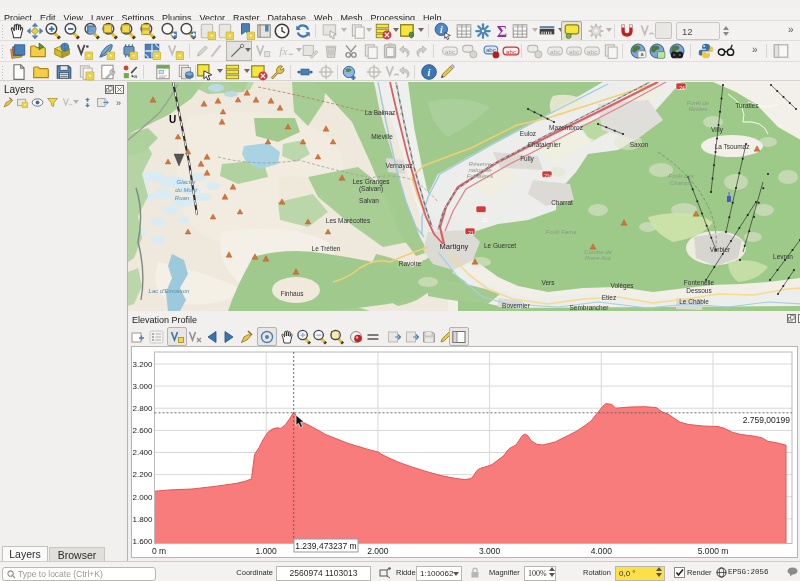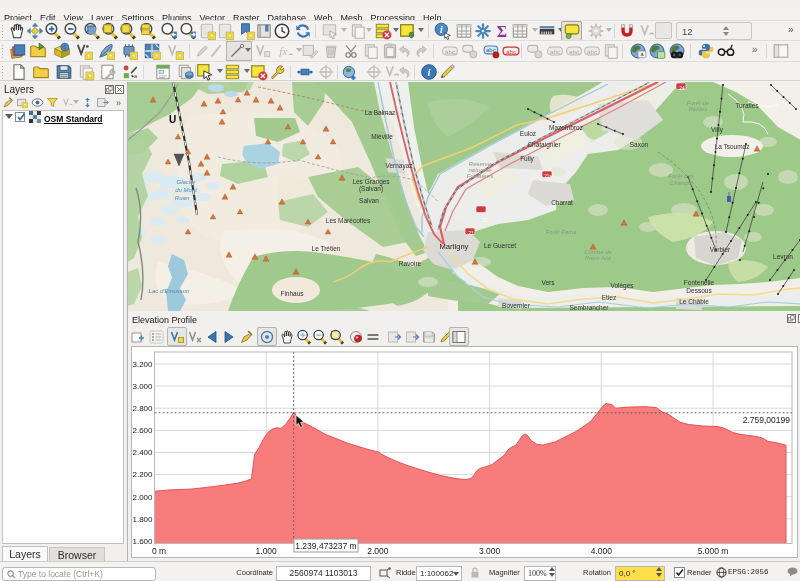--- a/index.html
+++ b/index.html
@@ -504,21 +504,21 @@
     </svg>
     <div class="drop gdrop" style="left:606px"></div>
     <div class="sep" style="left:614px"></div>
     <svg class="ic" style="left:618px;top:1px;width:18px;height:18px">
       <use href="#i-magnet"></use>
     </svg>
     <svg class="ic" style="left:638px;top:1px;width:18px;height:18px">
       <use href="#i-gV2"></use>
     </svg>
     <div style="position:absolute;left:655px;top:1px;width:17px;height:17px;background:#e9e7e4;border:1px solid #c5c3bf;border-radius:2px;"></div>
-    <div style="position:absolute;left:676px;top:1px;width:76px;height:18px;background:#f1f0ee;border:1px solid #c9c7c3;border-radius:2px;font-size:9.5px;color:#4a4a4a;line-height:17px;padding-left:5px;">12</div>
+    <div style="position:absolute;left:676px;top:1px;width:44px;height:18px;background:#f1f0ee;border:1px solid #c9c7c3;border-radius:2px;font-size:9.5px;color:#4a4a4a;line-height:17px;padding-left:5px;">12</div>
     <div style="position:absolute;left:723px;top:5px;width:0;height:0;border-left:3px solid transparent;border-right:3px solid transparent;border-bottom:4px solid #8a8884;"></div>
     <div style="position:absolute;left:723px;top:11px;width:0;height:0;border-left:3px solid transparent;border-right:3px solid transparent;border-top:4px solid #8a8884;"></div>
     <div style="position:absolute;left:788px;top:3px;font-size:10px;color:#555;">»</div>
   </div>
 <div id="tb2" class="tbrow">
     <div class="handle"></div>
     <svg class="ic" style="left:9px;top:1px;width:18px;height:18px">
       <use href="#i-stack"></use>
     </svg>
     <svg class="ic" style="left:29px;top:1px" viewBox="0 0 16 16">
@@ -758,36 +758,20 @@
       <div class="drop gdrop" style="left:73px;top:18px"></div>
       <svg style="position:absolute;left:81px;top:14px" width="13" height="13" viewBox="0 0 16 16">
         <path d="M8 2 L11 5 L9 5 L9 7 L7 7 L7 5 L5 5 Z M8 14 L11 11 L9 11 L9 9 L7 9 L7 11 L5 11 Z" fill="#4c7fb5"></path>
       </svg>
       <svg style="position:absolute;left:96px;top:14px" width="13" height="13" viewBox="0 0 16 16">
         <rect x="2" y="3" width="9" height="10" fill="#e9e7e4" stroke="#9a9894"></rect>
         <path d="M9 8 L14.5 8 M12.5 5.5 L15 8 L12.5 10.5" stroke="#4c7fb5" stroke-width="1.2" fill="none"></path>
       </svg>
       <div style="position:absolute;left:116px;top:16px;font-size:9px;color:#555;">»</div>
     </div>
-  <div id="lp-tree">
-    <div style="position:absolute; left:2px; top:3px; width:0; height:0; border-left:4px solid transparent; border-right:4px solid transparent; border-top:5px solid #5a5a5a;"></div>
-    <div style="position:absolute; left:12px; top:1px; width:10px; height:10px; border:1px solid #8a8a8a; background:#fff;"></div>
-    <svg style="position:absolute; left:13px; top:1px;" width="10" height="10" viewBox="0 0 10 10">
-        <path d="M2 5 L4 7.5 L8.5 1.5" stroke="#3b6ea5" stroke-width="1.8" fill="none"></path>
-      </svg>
-    <svg style="position:absolute; left:26px; top:0px;" width="12" height="12" viewBox="0 0 12 12">
-        <rect x="0" y="0" width="12" height="12" fill="#e8e8e8"></rect>
-        <rect x="0" y="0" width="4" height="4" fill="#4b6d8f"></rect>
-        <rect x="8" y="0" width="4" height="4" fill="#3a3f45"></rect>
-        <rect x="4" y="4" width="4" height="4" fill="#5b7da0"></rect>
-        <rect x="0" y="8" width="4" height="4" fill="#2e3338"></rect>
-        <rect x="8" y="8" width="4" height="4" fill="#6f8faf"></rect>
-      </svg>
-    <div style="position:absolute; left:41px; top:1px; font-size:8.5px; font-weight:bold; text-decoration:underline; color:#000; top:3px;">OSM Standard</div>
-  </div>
 </div>
 <div id="tabs">
   <div style="position:absolute; left:2px; top:0; width:46px; height:16px; background:#fbfafa; border:1px solid #c3c1bd; border-bottom:none; text-align:center; line-height:15px;">Layers</div>
   <div style="position:absolute; left:49px; top:1px; width:56px; height:15px; background:#e2e0dd; border:1px solid #c9c7c3; text-align:center; line-height:14px;">Browser</div>
 </div>
 <div id="mapview">
     <svg width="673" height="229" viewBox="0 0 673 229" style="display:block">
       <rect width="673" height="229" fill="#f2efe9"></rect>
       <rect x="0" y="0" width="320" height="229" fill="#efe8dc"></rect>
       <path d="M60 35 Q130 20 185 45 Q225 65 210 105 Q195 150 135 160 Q75 170 55 130 Q40 80 60 35 Z" fill="#f2ece0"></path>

